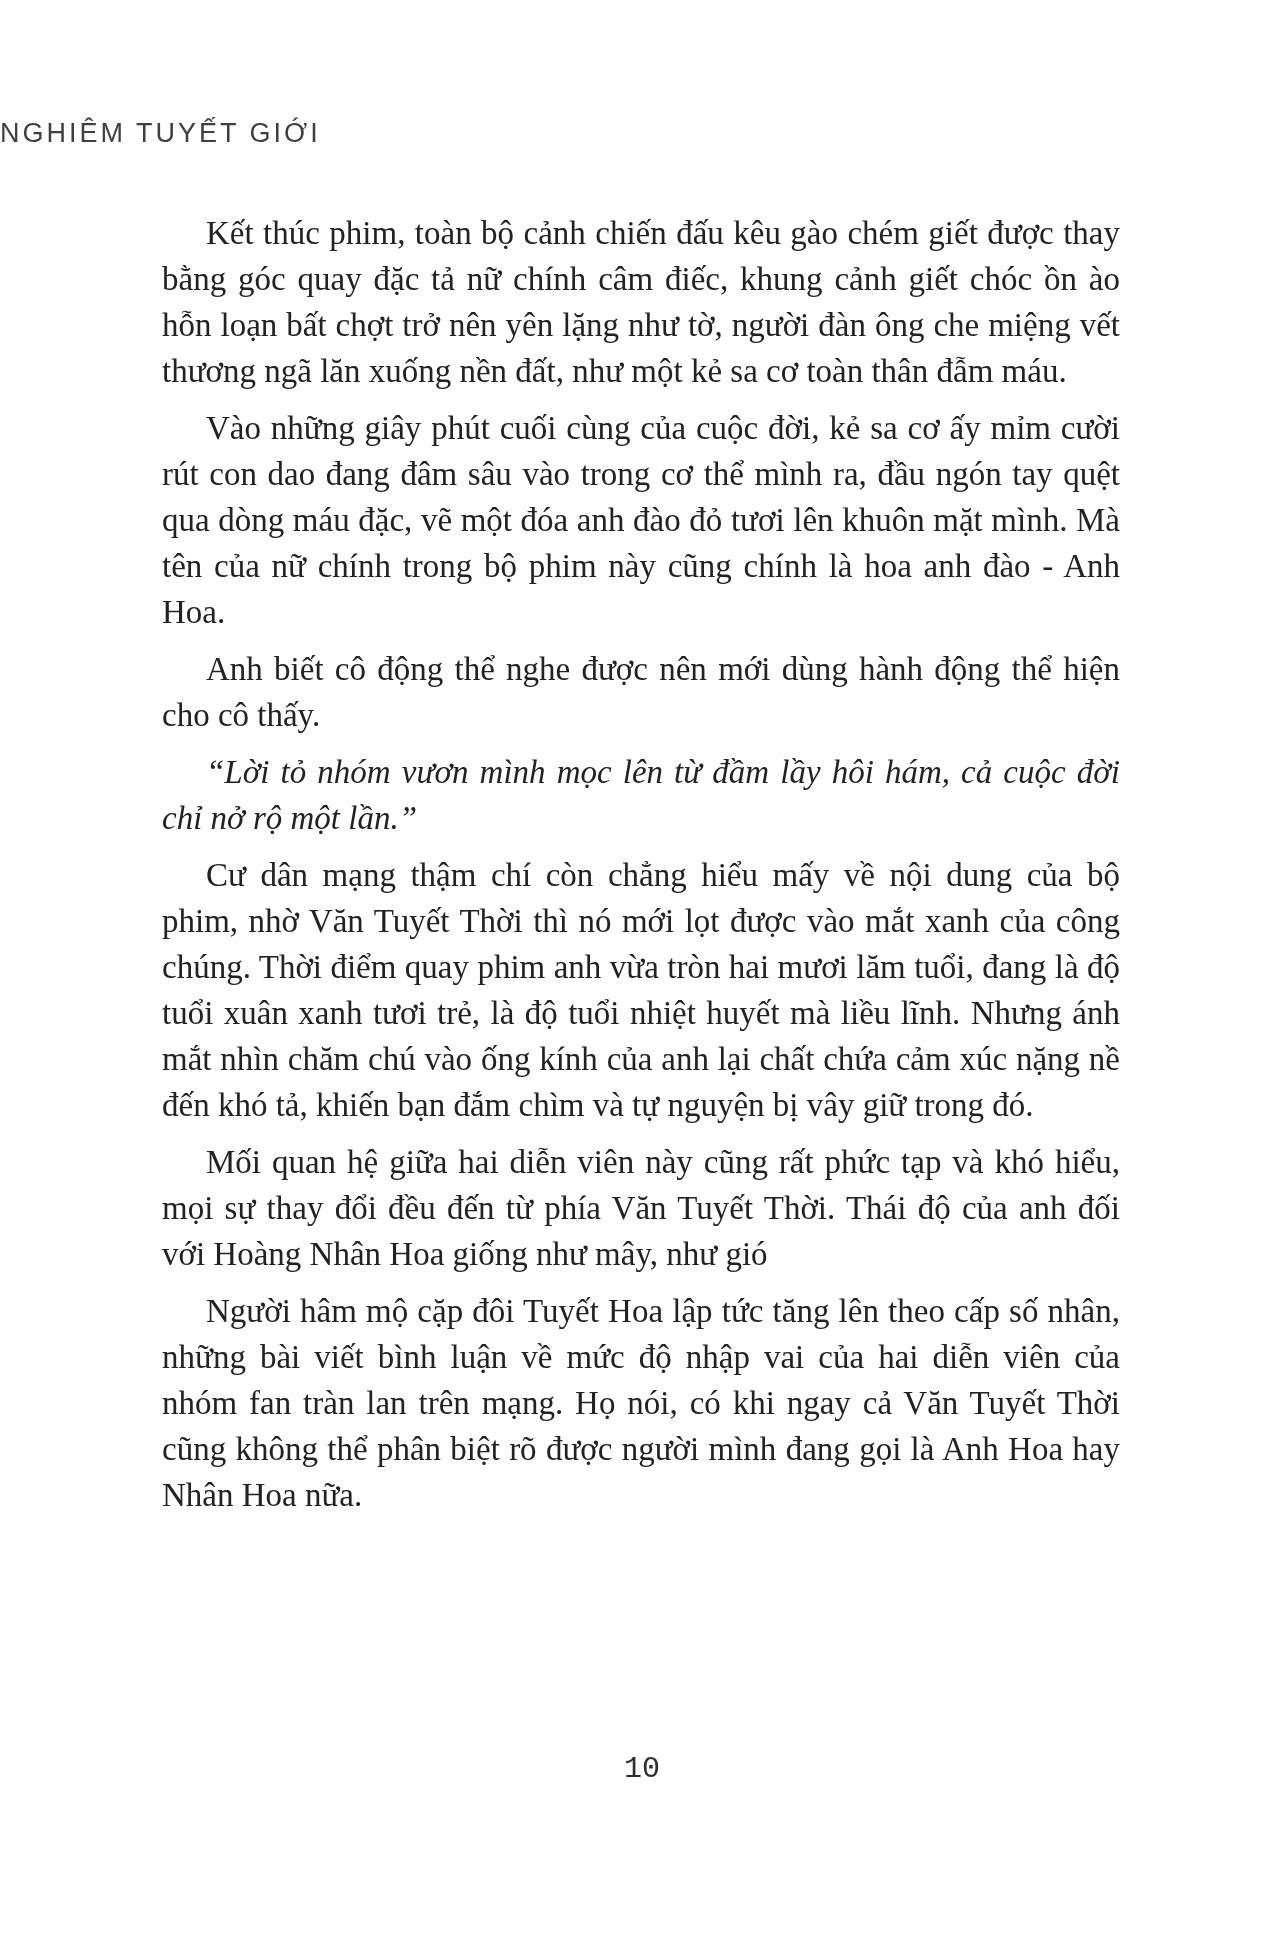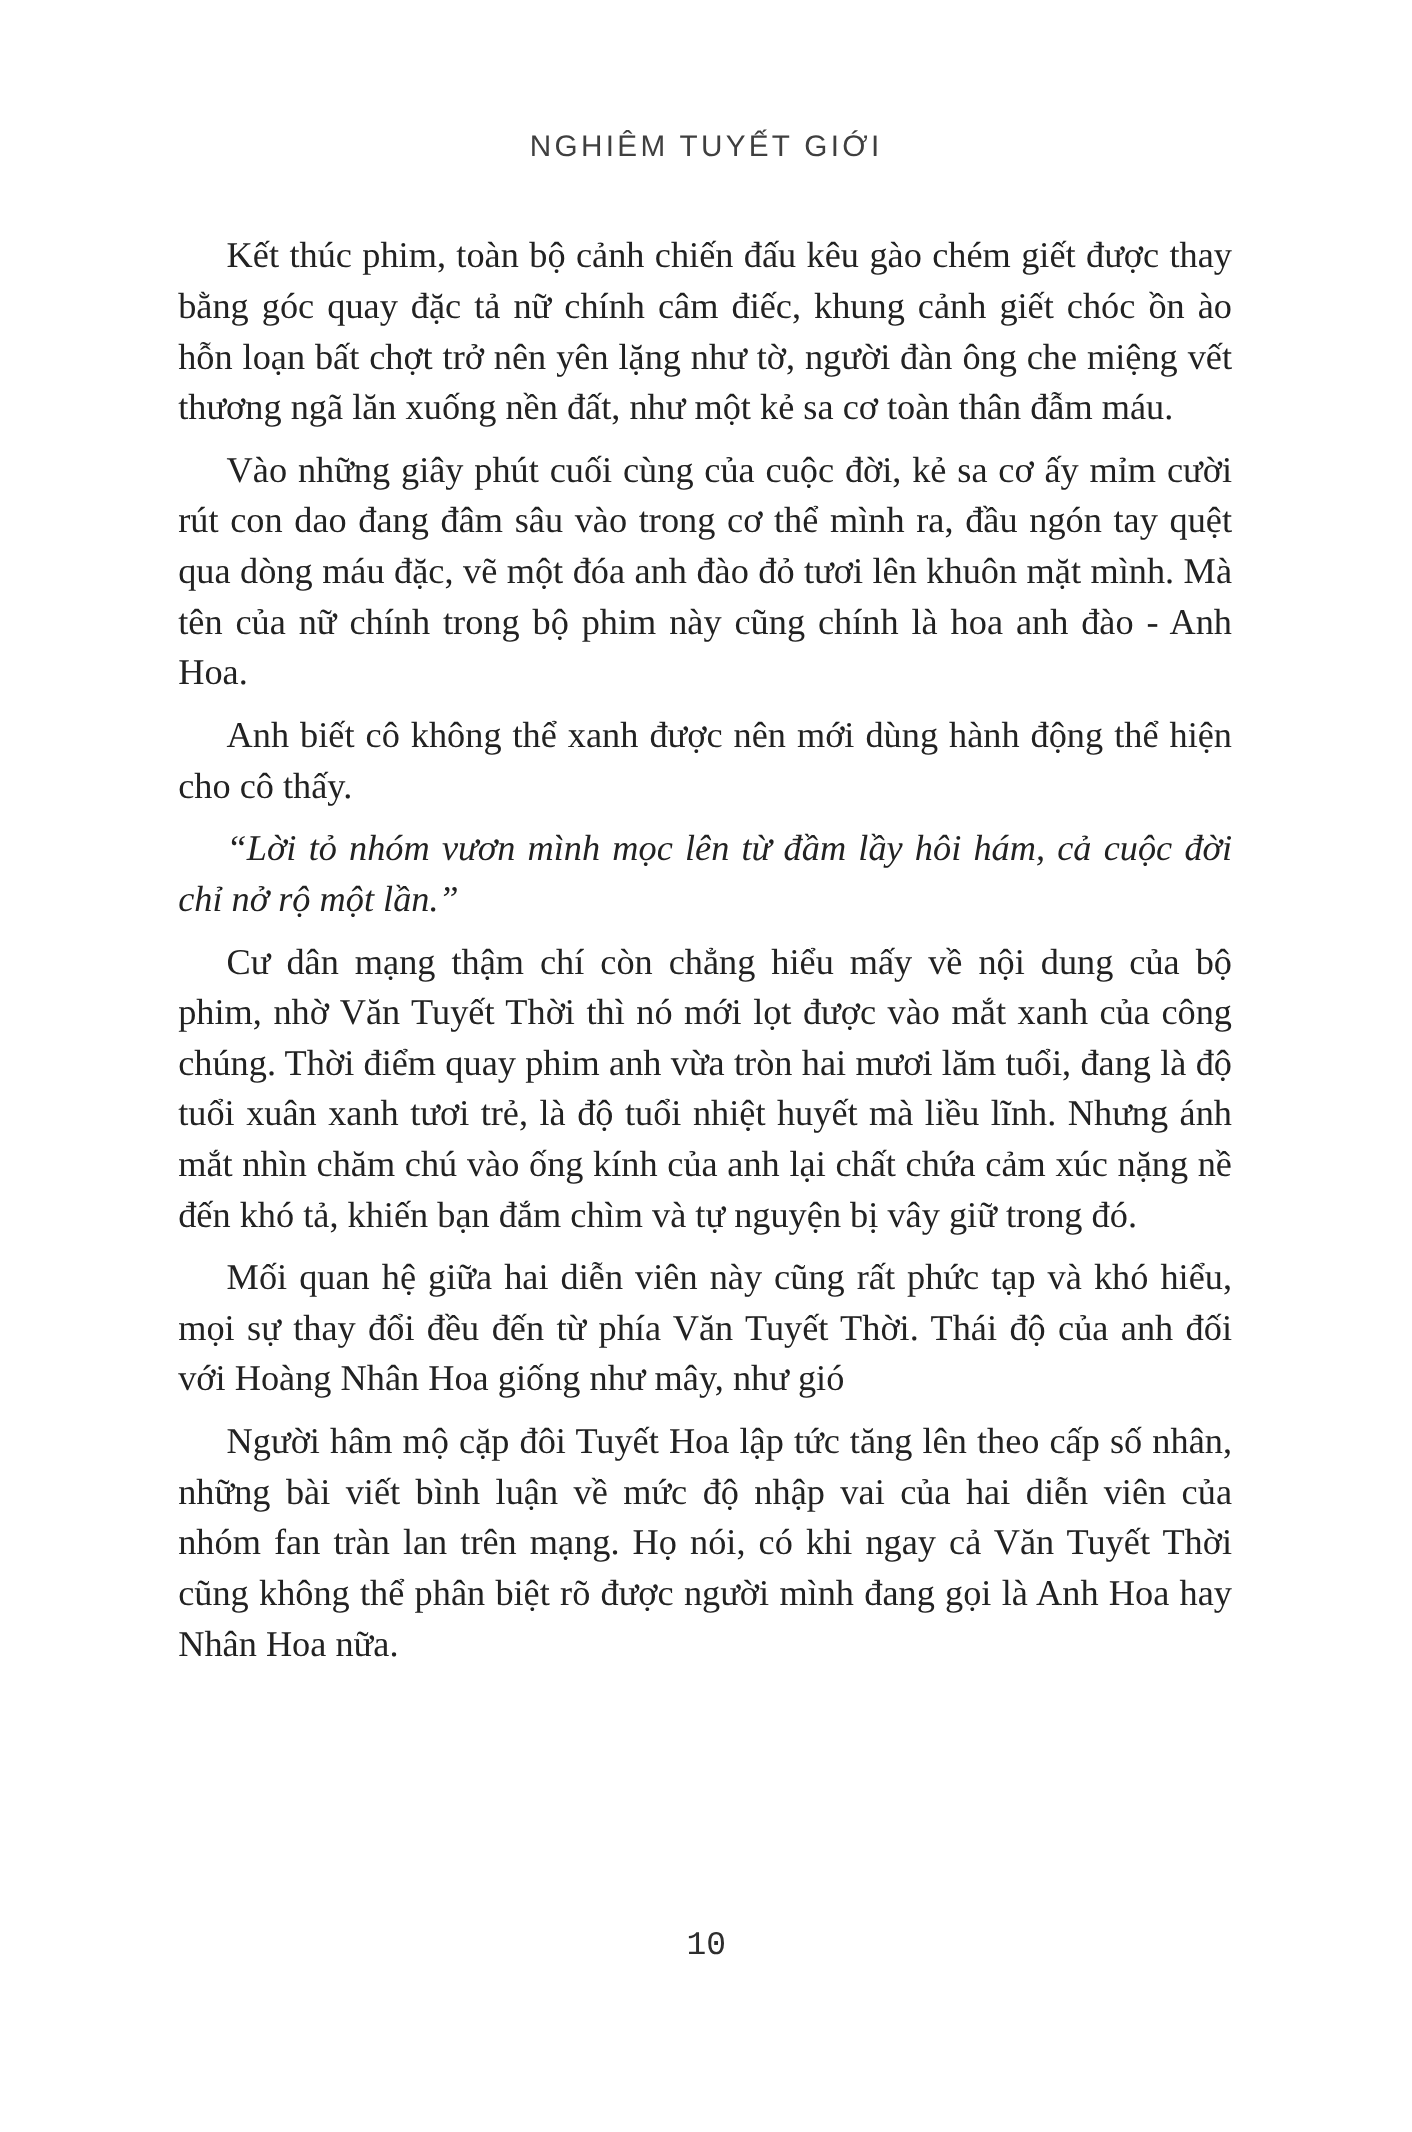--- a/index.html
+++ b/index.html
@@ -12,21 +12,21 @@
     width: 1284px;
     height: 1938px;
     background: #ffffff;
     overflow: hidden;
   }
   .running-header {
     position: absolute;
     top: 118px;
     left: 0;
     width: 100%;
-    text-align: center;
+    text-align: left;
     font-family: "Liberation Sans", "DejaVu Sans", sans-serif;
     font-weight: 300;
     font-stretch: condensed;
     font-size: 27px;
     letter-spacing: 3px;
     color: #3f3f3f;
   }
   .body-text {
     position: absolute;
     top: 210px;
@@ -59,21 +59,21 @@
 </head>
 <body>
 
 <div class="page">
 
   <div class="running-header">NGHIÊM TUYẾT GIỚI</div>
 
   <div class="body-text">
     <p class="para">Kết thúc phim, toàn bộ cảnh chiến đấu kêu gào chém giết được thay bằng góc quay đặc tả nữ chính câm điếc, khung cảnh giết chóc ồn ào hỗn loạn bất chợt trở nên yên lặng như tờ, người đàn ông che miệng vết thương ngã lăn xuống nền đất, như một kẻ sa cơ toàn thân đẫm máu.</p>
     <p class="para">Vào những giây phút cuối cùng của cuộc đời, kẻ sa cơ ấy mỉm cười rút con dao đang đâm sâu vào trong cơ thể mình ra, đầu ngón tay quệt qua dòng máu đặc, vẽ một đóa anh đào đỏ tươi lên khuôn mặt mình. Mà tên của nữ chính trong bộ phim này cũng chính là hoa anh đào - Anh Hoa.</p>
-    <p class="para">Anh biết cô không thể xanh được nên mới dùng hành động thể hiện cho cô thấy.</p>
+    <p class="para">Anh biết cô động thể nghe được nên mới dùng hành động thể hiện cho cô thấy.</p>
     <p class="para italic">“Lời tỏ nhóm vươn mình mọc lên từ đầm lầy hôi hám, cả cuộc đời chỉ nở rộ một lần.”</p>
     <p class="para">Cư dân mạng thậm chí còn chẳng hiểu mấy về nội dung của bộ phim, nhờ Văn Tuyết Thời thì nó mới lọt được vào mắt xanh của công chúng. Thời điểm quay phim anh vừa tròn hai mươi lăm tuổi, đang là độ tuổi xuân xanh tươi trẻ, là độ tuổi nhiệt huyết mà liều lĩnh. Nhưng ánh mắt nhìn chăm chú vào ống kính của anh lại chất chứa cảm xúc nặng nề đến khó tả, khiến bạn đắm chìm và tự nguyện bị vây giữ trong đó.</p>
     <p class="para">Mối quan hệ giữa hai diễn viên này cũng rất phức tạp và khó hiểu, mọi sự thay đổi đều đến từ phía Văn Tuyết Thời. Thái độ của anh đối với Hoàng Nhân Hoa giống như mây, như gió</p>
     <p class="para">Người hâm mộ cặp đôi Tuyết Hoa lập tức tăng lên theo cấp số nhân, những bài viết bình luận về mức độ nhập vai của hai diễn viên của nhóm fan tràn lan trên mạng. Họ nói, có khi ngay cả Văn Tuyết Thời cũng không thể phân biệt rõ được người mình đang gọi là Anh Hoa hay Nhân Hoa nữa.</p>
   </div>
 
   <div class="page-number">10</div>
 
 </div>
 

